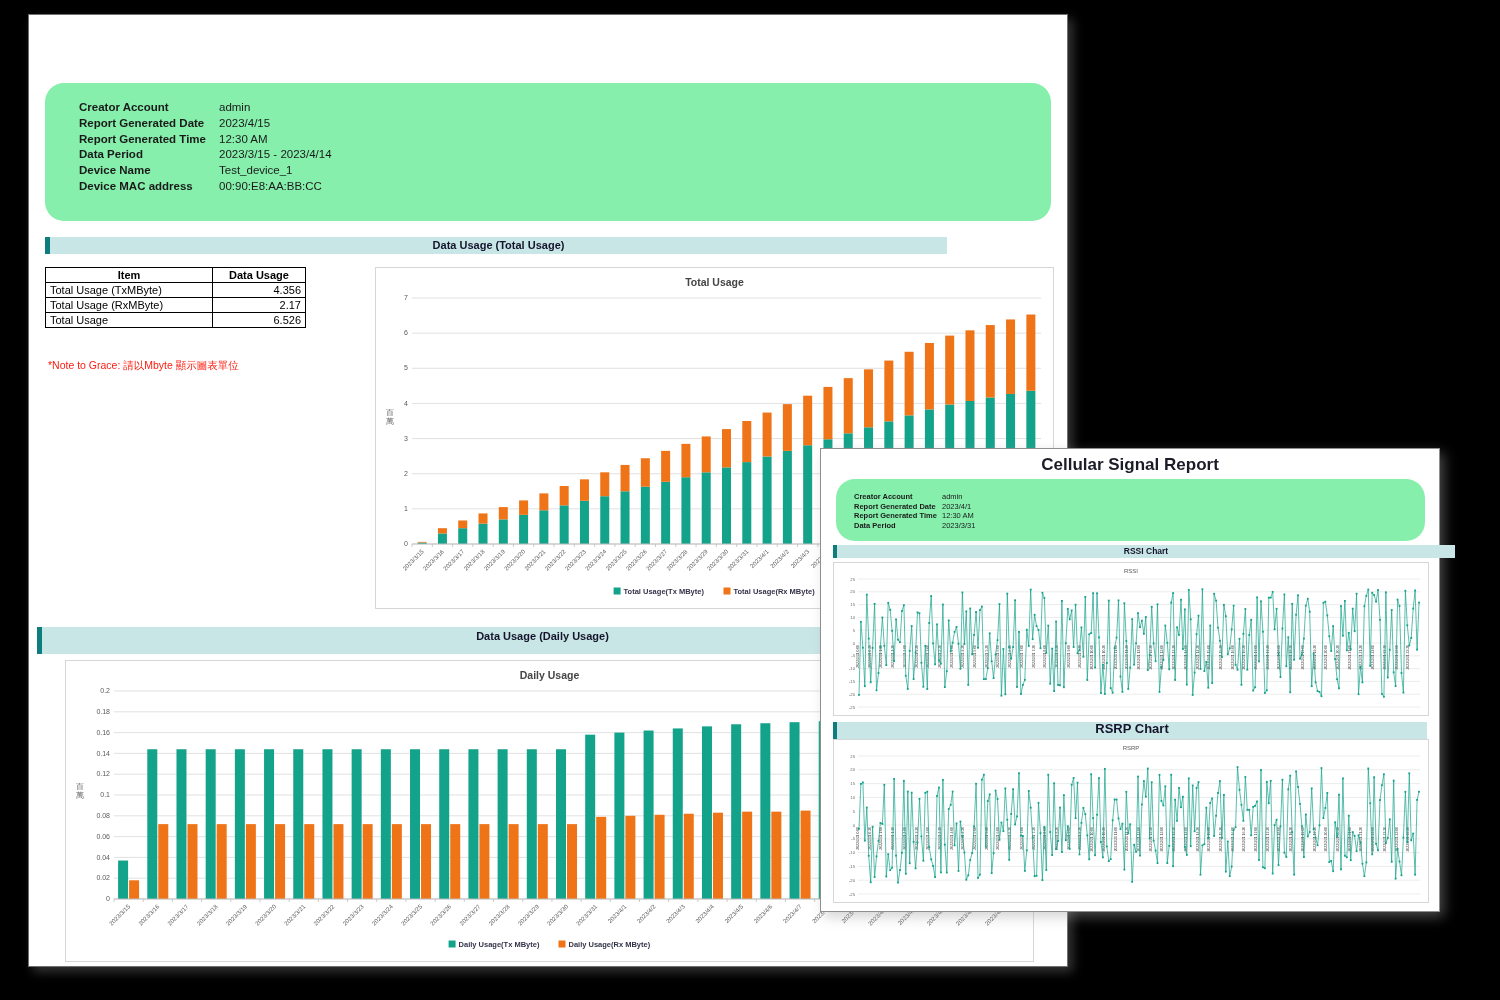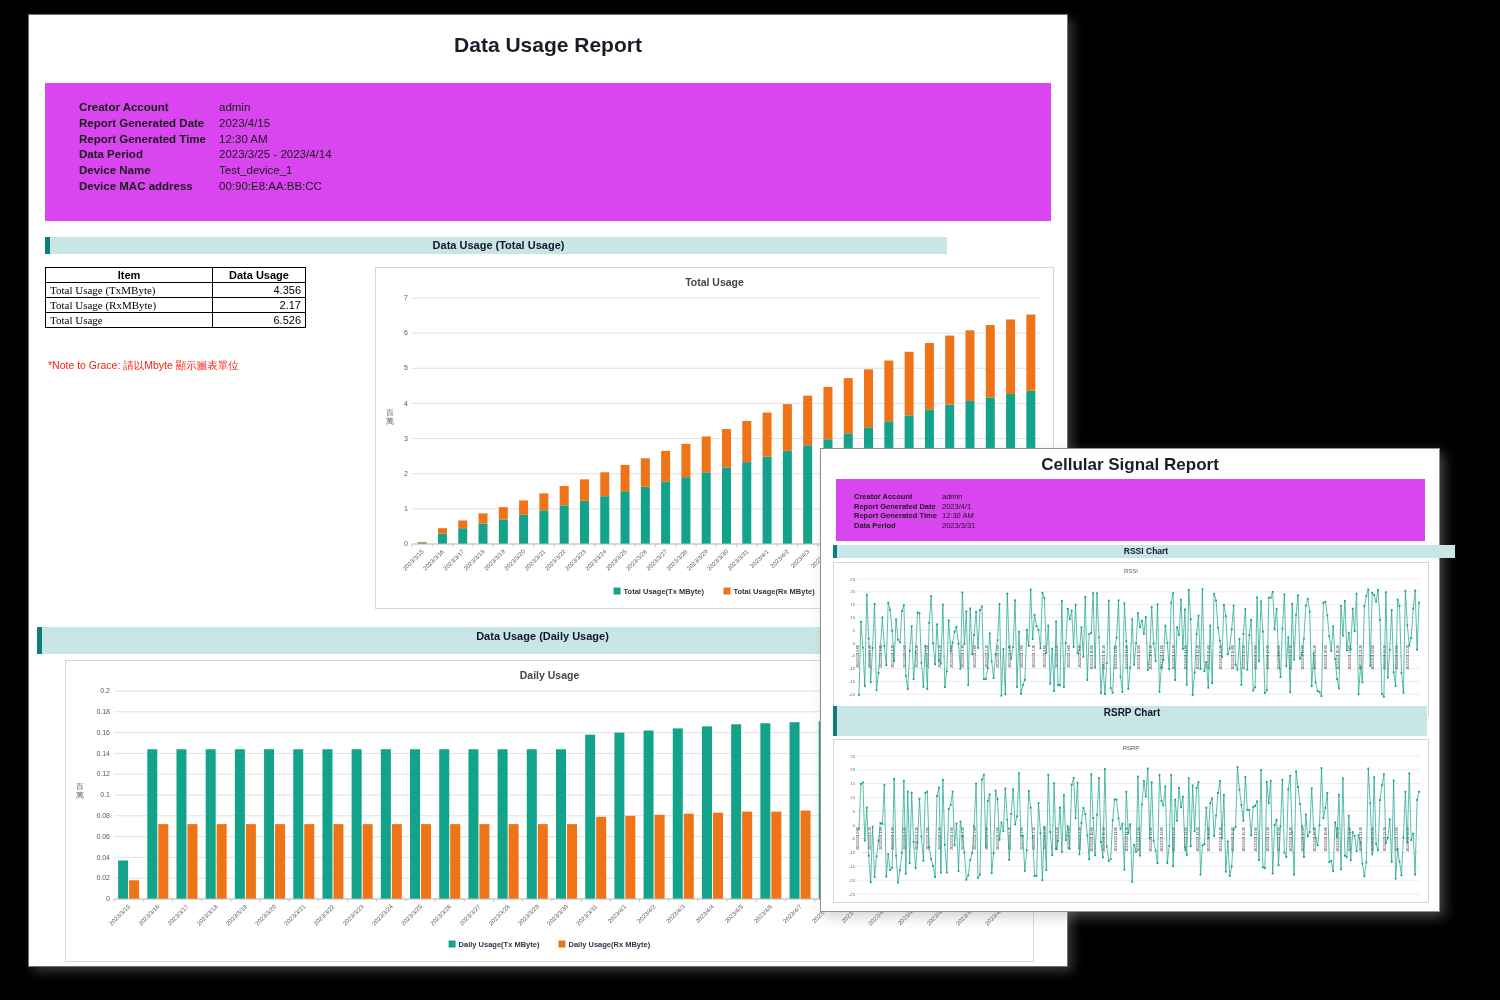--- a/index.html
+++ b/index.html
@@ -5,72 +5,71 @@
   html,body { margin:0; padding:0; background:#000; }
   .stage { position:relative; width:1500px; height:1000px; background:#000; overflow:hidden;
            font-family:"Liberation Sans", sans-serif; }
   .window { position:absolute; background:#fff; }
   #main-window { left:28px; top:14px; width:1038px; height:951px;
                  border:1px solid #6f6f6f; box-shadow:5px 5px 10px rgba(150,150,150,0.35); }
   #signal-window { left:820px; top:448px; width:618px; height:462px; z-index:5;
                    border:1px solid #8f8f8f; box-shadow:4px 5px 12px rgba(160,160,160,0.45); }
   .report-title { position:absolute; left:0; right:0; top:18px; text-align:center;
                   font-size:21px; font-weight:700; color:#1c1c28; }
-  .info-block { position:absolute; background:#d946ef; }
+  .info-block { position:absolute; background:#86efac;border-radius:19px; }
   #main-info { left:16px; top:68px; width:1006px; height:138px; padding:17px 0 0 34px; box-sizing:border-box; }
   #main-info .info-row { display:flex; line-height:15.8px; font-size:11.5px; color:#1a1a1a; }
   #main-info .info-label { width:140px; font-weight:700; }
   #signal-info { left:15px; top:30px; width:589px; height:62px; padding:13px 0 0 18px; box-sizing:border-box; }
   #signal-info .info-row { display:flex; line-height:9.7px; font-size:7.5px; color:#1a1a1a; }
   #signal-info .info-label { width:88px; font-weight:600; }
   .section-bar { position:absolute; background:#c9e6e6; border-left:5px solid #0e7d7d;
                  text-align:center; font-weight:700; color:#14142c; box-sizing:border-box; }
   #section-total { left:16px; top:222px; width:902px; height:17px; font-size:11px; line-height:17px; }
   #section-daily { left:8px; top:612px; width:1006px; height:27px; font-size:11px; line-height:18px; }
   #section-rssi  { left:12px; top:96px;  width:622px; height:13px; font-size:8.5px; line-height:13px; border-left-width:4px; }
-  #section-rsrp  { left:12px; top:257px; width:594px; height:30px; font-size:10px; line-height:13px; border-left-width:4px; }
+  #section-rsrp  { left:12px; top:273px; width:594px; height:30px; font-size:13px; line-height:13px; border-left-width:4px; }
   table.usage-table { position:absolute; left:16px; top:252px; width:261px;
                       border-collapse:collapse; font-size:11px; color:#000; }
   table.usage-table th, table.usage-table td { border:1.5px solid #000; height:14px; padding:0 4px;margin-left:38px; }
   table.usage-table th { font-weight:700; text-align:center; }
-  table.usage-table td.item-cell { text-align:left; width:158px;font-family:Liberation Serif, serif; }
+  table.usage-table td.item-cell { text-align:left; width:158px; }
   table.usage-table td.value-cell { text-align:right; }
   .note { position:absolute; left:19px; top:344px; font-size:10.5px; color:#fb1c0f; }
   .chart-box { position:absolute; border:1px solid #d6d6d6; background:#fff; }
   #chart-total { left:346px; top:252px; width:677px; height:340px; }
   #chart-daily { left:36px;  top:645px; width:967px; height:300px; }
   #chart-rssi  { left:12px;  top:113px; width:594px; height:152px; }
   #chart-rsrp  { left:12px;  top:290px; width:594px; height:162px; }
   #signal-window .report-title { top:6px; font-size:17px; }
   svg { display:block; }
 </style>
 </head>
 <body>
 
 <div class="stage">
 
   <div class="window" id="main-window">
-    <div class="report-title">Data Usage Report</div>
 
     <div class="info-block" id="main-info">
       <div class="info-row">
         <span class="info-label">Creator Account</span>
         <span class="info-value">admin</span>
       </div>
       <div class="info-row">
         <span class="info-label">Report Generated Date</span>
         <span class="info-value">2023/4/15</span>
       </div>
       <div class="info-row">
         <span class="info-label">Report Generated Time</span>
         <span class="info-value">12:30 AM</span>
       </div>
       <div class="info-row">
         <span class="info-label">Data Period</span>
-        <span class="info-value">2023/3/25 - 2023/4/14</span>
+        <span class="info-value">2023/3/15 - 2023/4/14</span>
       </div>
       <div class="info-row">
         <span class="info-label">Device Name</span>
         <span class="info-value">Test_device_1</span>
       </div>
       <div class="info-row">
         <span class="info-label">Device MAC address</span>
         <span class="info-value">00:90:E8:AA:BB:CC</span>
       </div>
     </div>

